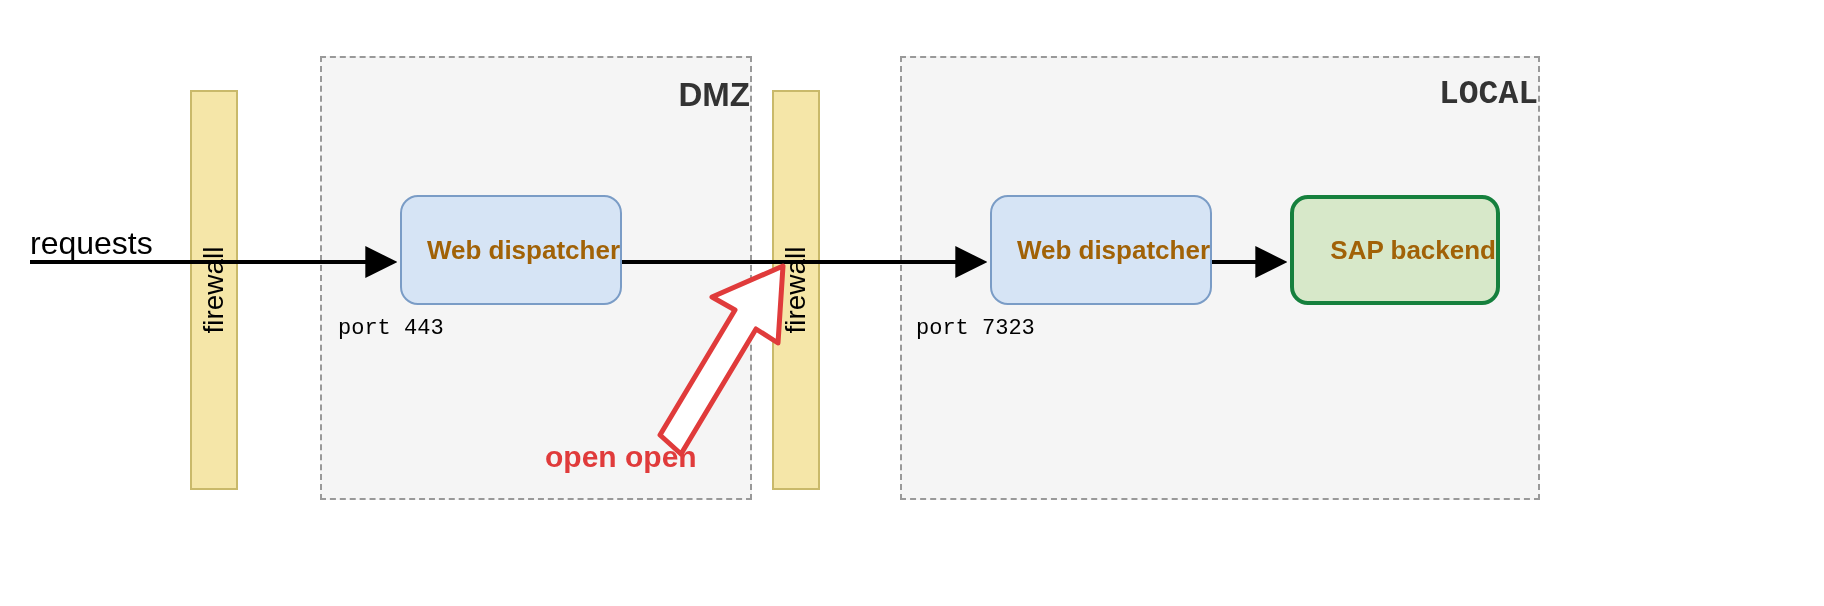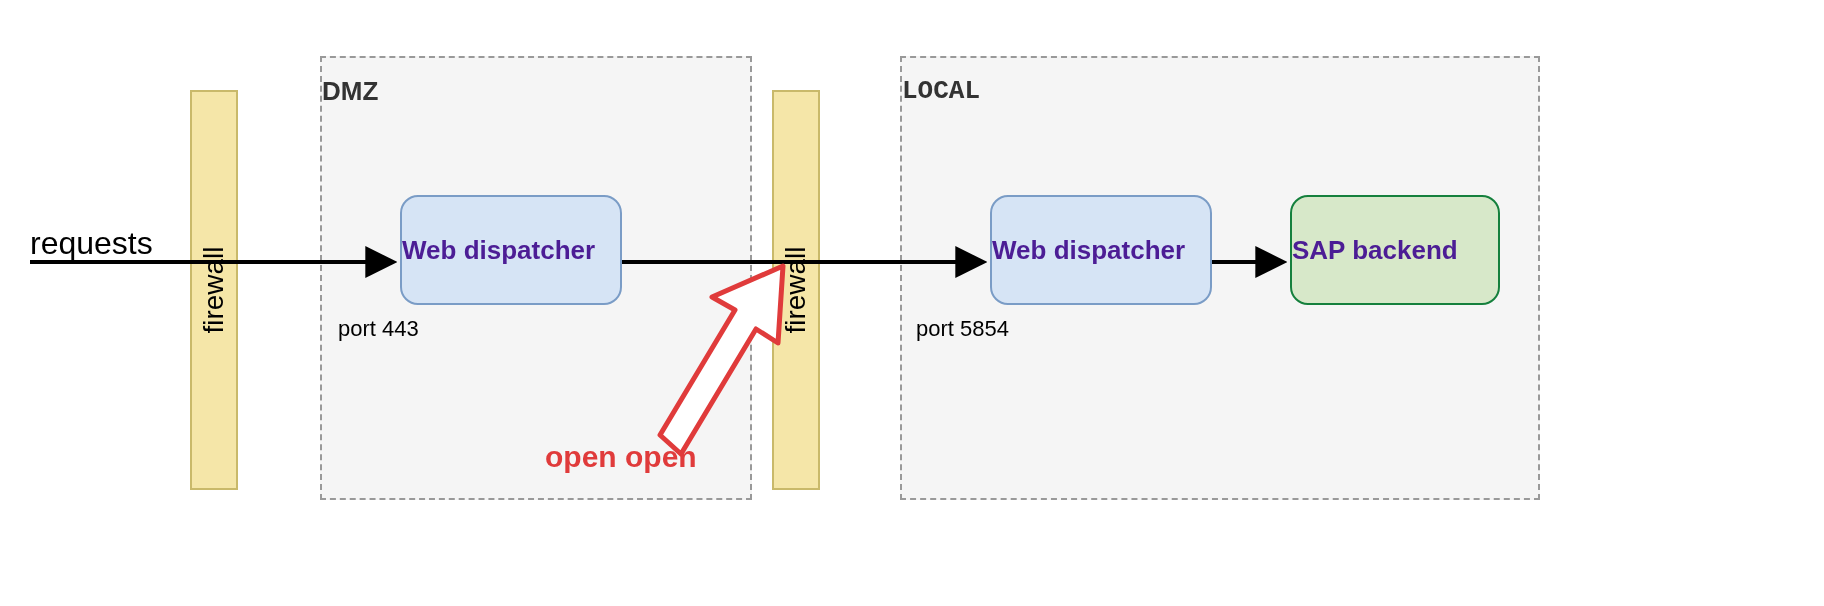--- a/index.html
+++ b/index.html
@@ -41,45 +41,46 @@
       background: #f5f5f5;
       border: 2px dashed #999;
     }
     .zone-dmz { left: 320px; top: 56px; width: 432px; height: 444px; }
     .zone-local { left: 900px; top: 56px; width: 640px; height: 444px; font-family: Liberation Mono, monospace; }
     .zone-title {
       position: absolute;
       top: 18px;
       left: 0;
       right: 0;
-      text-align: left;
-      font-size: 26px;
+      text-align: right;
+      font-size: 33px;
       font-weight: bold;
       color: #333;
     }
     .node {
       position: absolute;
       border-radius: 18px;
       display: flex;
       align-items: center;
-      justify-content: flex-start;
+      justify-content: flex-end;
       font-size: 26px;
       font-weight: bold;
-      color: #4c1d95;
+      color: #a16207;
       text-align: center;
     }
     .node-blue { background: #d6e4f5; border: 2px solid #7a9cc6; }
-    .node-green { background: #d7e8c9; border: 2px solid #15803d; }
+    .node-green { background: #d7e8c9; border: 4px solid #15803d; }
     .node-wd1 { left: 400px; top: 195px; width: 222px; height: 110px; }
     .node-wd2 { left: 990px; top: 195px; width: 222px; height: 110px; }
     .node-sap { left: 1290px; top: 195px; width: 210px; height: 110px; }
     .port-label {
       position: absolute;
       font-size: 22px;
       color: #000;
+      font-family: Liberation Mono, monospace;
     }
     .port-443 { left: 338px; top: 316px; }
     .port-8443 { left: 916px; top: 316px; }
     .open-port {
       position: absolute;
       left: 545px;
       top: 440px;
       font-size: 30px;
       font-weight: bold;
       color: #e03b3b;
@@ -115,21 +116,21 @@
   <div class="firewall-text">firewall</div>
 </div>
 
 <div class="zone zone-local">
   <div class="zone-title">LOCAL</div>
 </div>
 
 <div class="node node-blue node-wd2">
   <span>Web dispatcher</span>
 </div>
-<div class="port-label port-8443">port 5854</div>
+<div class="port-label port-8443">port 7323</div>
 
 <div class="node node-green node-sap">
   <span>SAP backend</span>
 </div>
 
 <div class="open-port">open open</div>
 
 <svg class="arrows">
   <defs>
     <marker id="arrow-black" viewBox="0 0 12 12" refX="10" refY="6" markerWidth="8" markerHeight="8" orient="auto-start-reverse">

